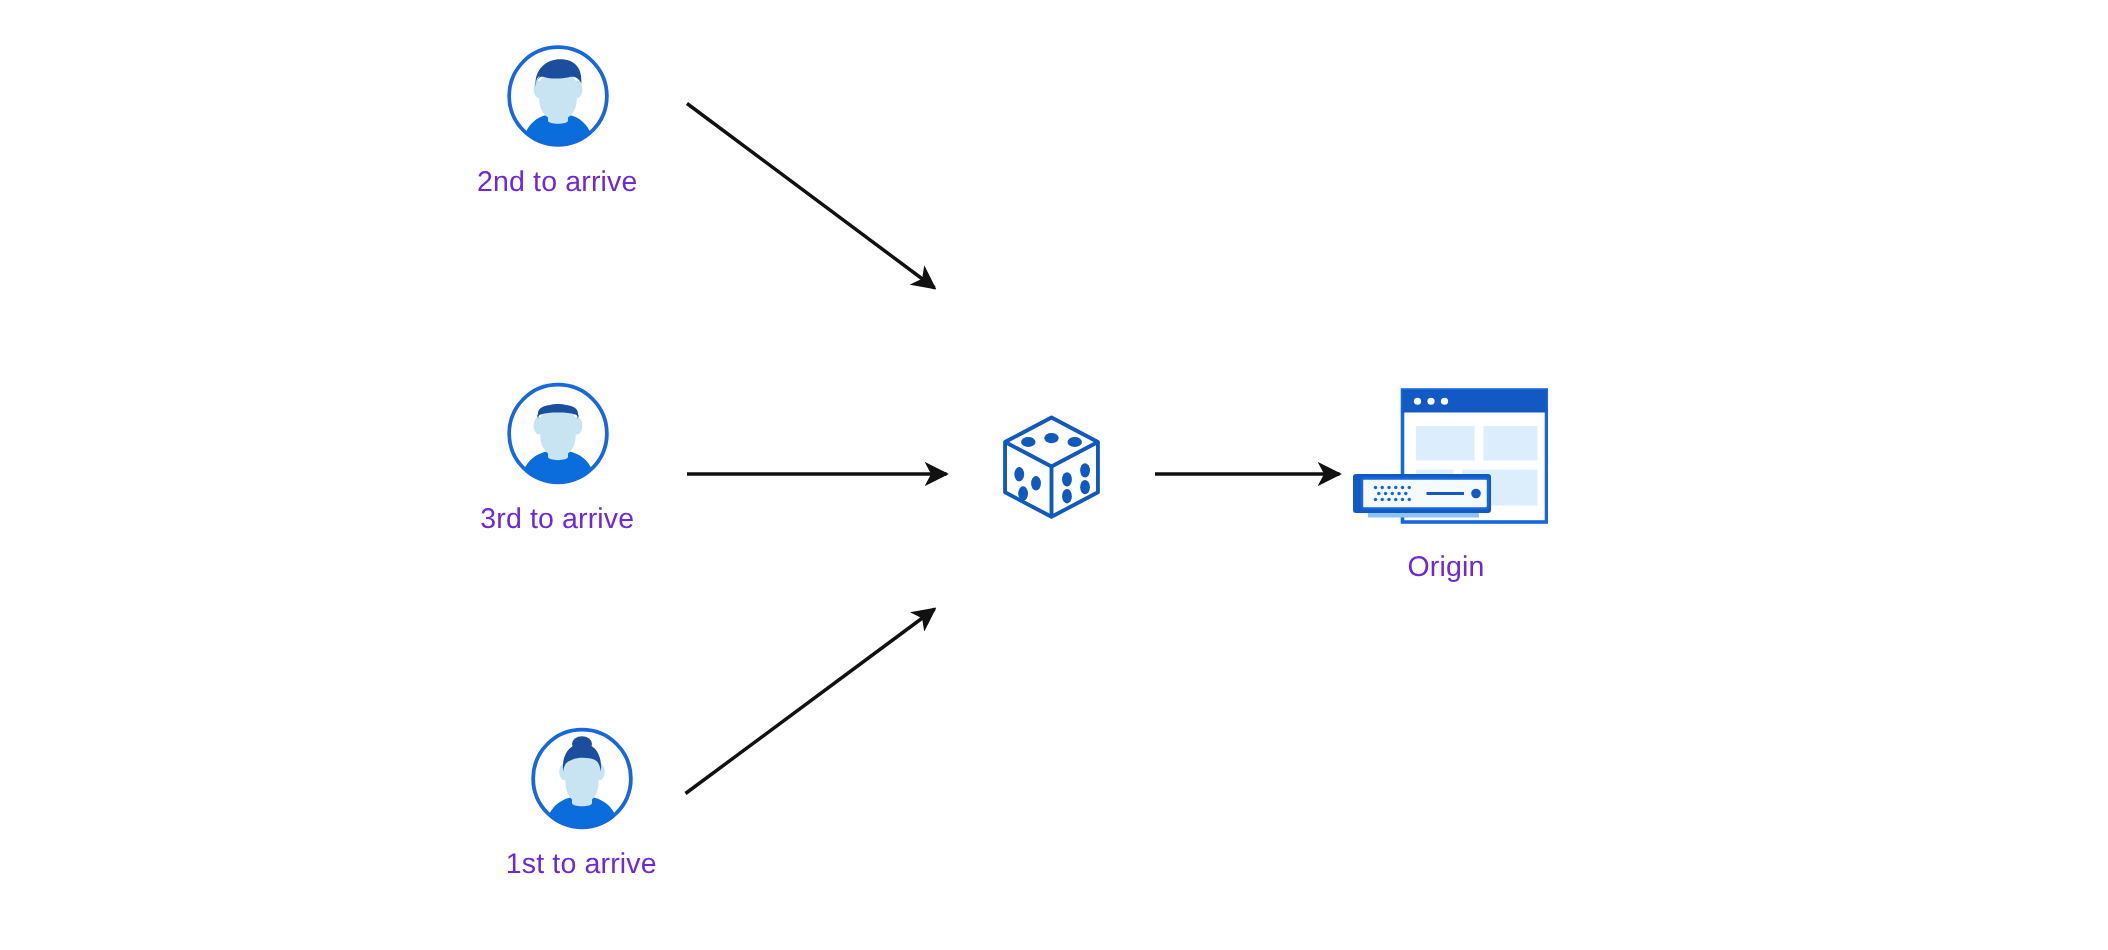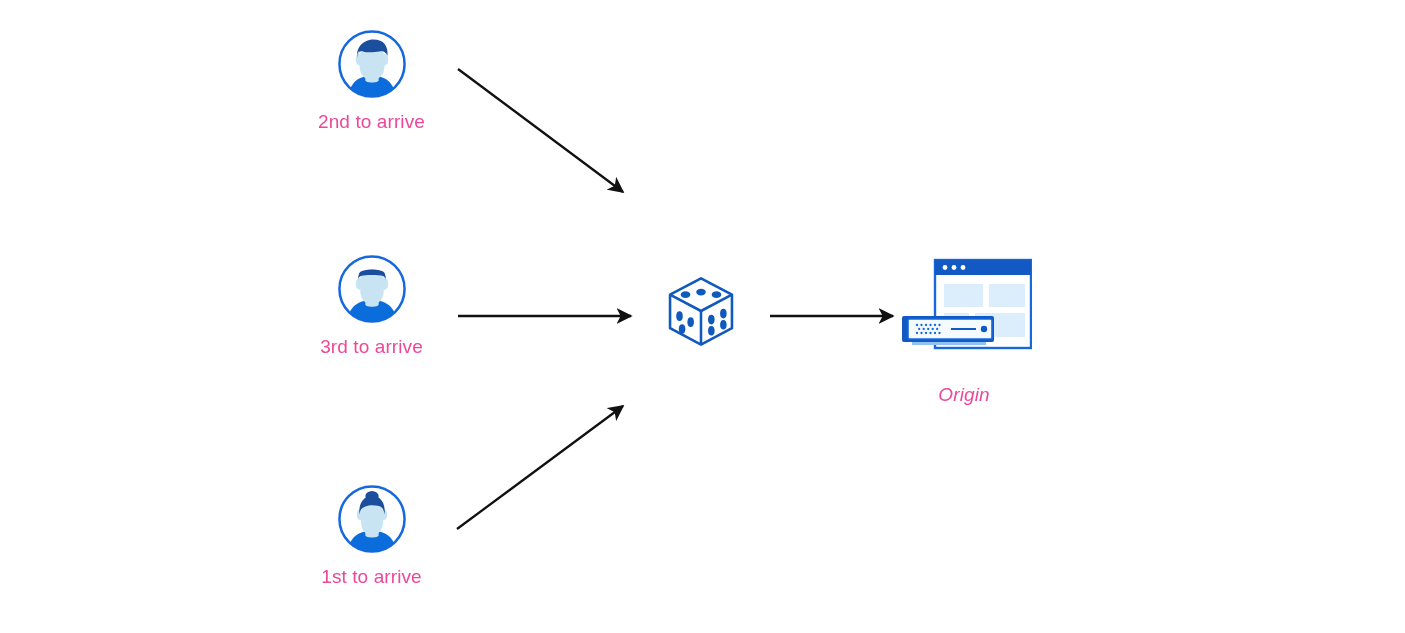--- a/index.html
+++ b/index.html
@@ -19,21 +19,21 @@
     overflow: hidden;
   }
   .node {
     position: absolute;
     display: flex;
     flex-direction: column;
     align-items: center;
   }
   .node-label {
     font-size: 19px;
-    color: #ec4899;
+    color: #6d28d9;
     line-height: 1.2;
     white-space: nowrap;
     margin-top: 10px;
     letter-spacing: 0.1px;
   }
   .avatar-wrap {
     width: 74px;
     height: 74px;
   }
   .dice-wrap {
@@ -115,21 +115,21 @@
           <ellipse cx="67" cy="43" rx="5" ry="8" fill="#c8e4f2"></ellipse>
           <path d="M34 38 C34 23 66 23 66 38 L66 51 C66 65 58 71 50 71 C42 71 34 65 34 51 Z" fill="#c8e4f2"></path>
           <path d="M32 38 C32 20 68 20 68 38 L68 32 C68 26 62 24 50 24 C38 24 32 26 32 32 Z" fill="#1b4f9e"></path>
           <path d="M31 37 C31 19 69 19 69 37 C69 33 64 31 50 31 C36 31 31 33 31 37 Z" fill="#1b4f9e"></path>
         </g>
       </svg>
     </div>
     <div class="node-label">3rd to arrive</div>
   </div>
 
-  <div class="node" style="left:304px; top:482px; width:135px;text-align:right;">
+  <div class="node" style="left:320px; top:482px; width:135px;text-align:right;">
     <div class="avatar-wrap">
       <svg viewBox="0 0 100 100" width="74" height="74">
         <defs>
           <clipPath id="clipC">
               <circle cx="50" cy="50" r="44"></circle>
             </clipPath>
         </defs>
         <circle cx="50" cy="50" r="44" fill="#ffffff" stroke="#1668dc" stroke-width="3.4"></circle>
         <g clip-path="url(#clipC)">
           <path d="M17 100 C17 76 31 66 50 66 C69 66 83 76 83 100 Z" fill="#0a6ddb"></path>
@@ -207,16 +207,16 @@
               <circle cx="30.5" cy="77" r="1.15"></circle>
             <circle cx="35" cy="77" r="1.15"></circle>
               <circle cx="39.5" cy="77" r="1.15"></circle>
           </g>
           <line x1="51" y1="73" x2="76" y2="73" stroke="#1259c4" stroke-width="2"></line>
           <circle cx="84" cy="73" r="3.2" fill="#1259c4"></circle>
           <rect x="12" y="86" width="74" height="3" fill="#8fc3f2"></rect>
         </g>
       </svg>
     </div>
-    <div class="node-label" style="margin-top:32px;font-style:italic;">Origin</div>
+    <div class="node-label" style="margin-top:16px;">Origin</div>
   </div>
 
 </div>
 
 </body></html>

